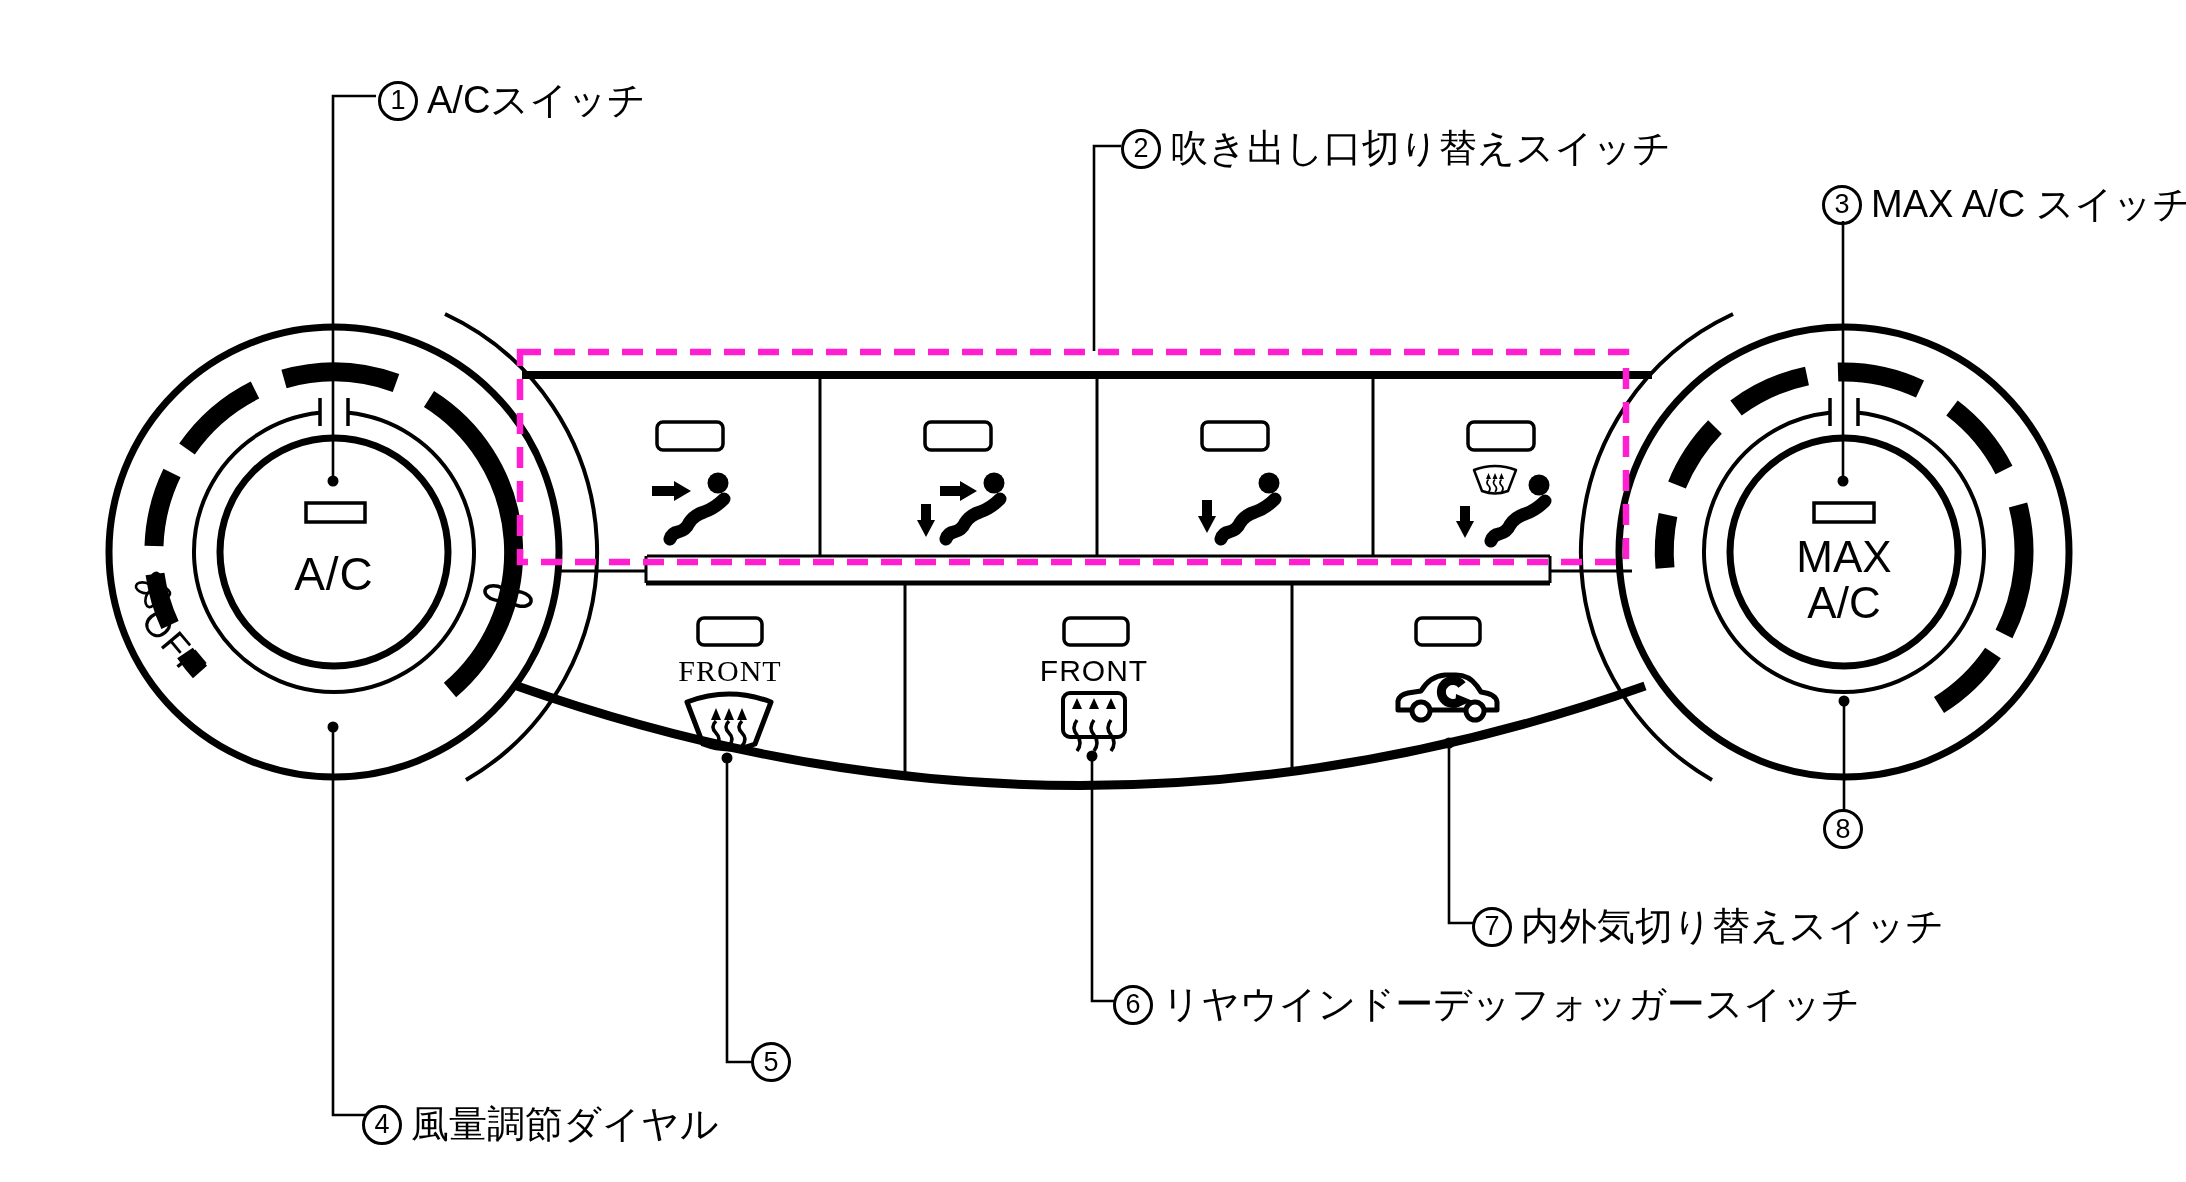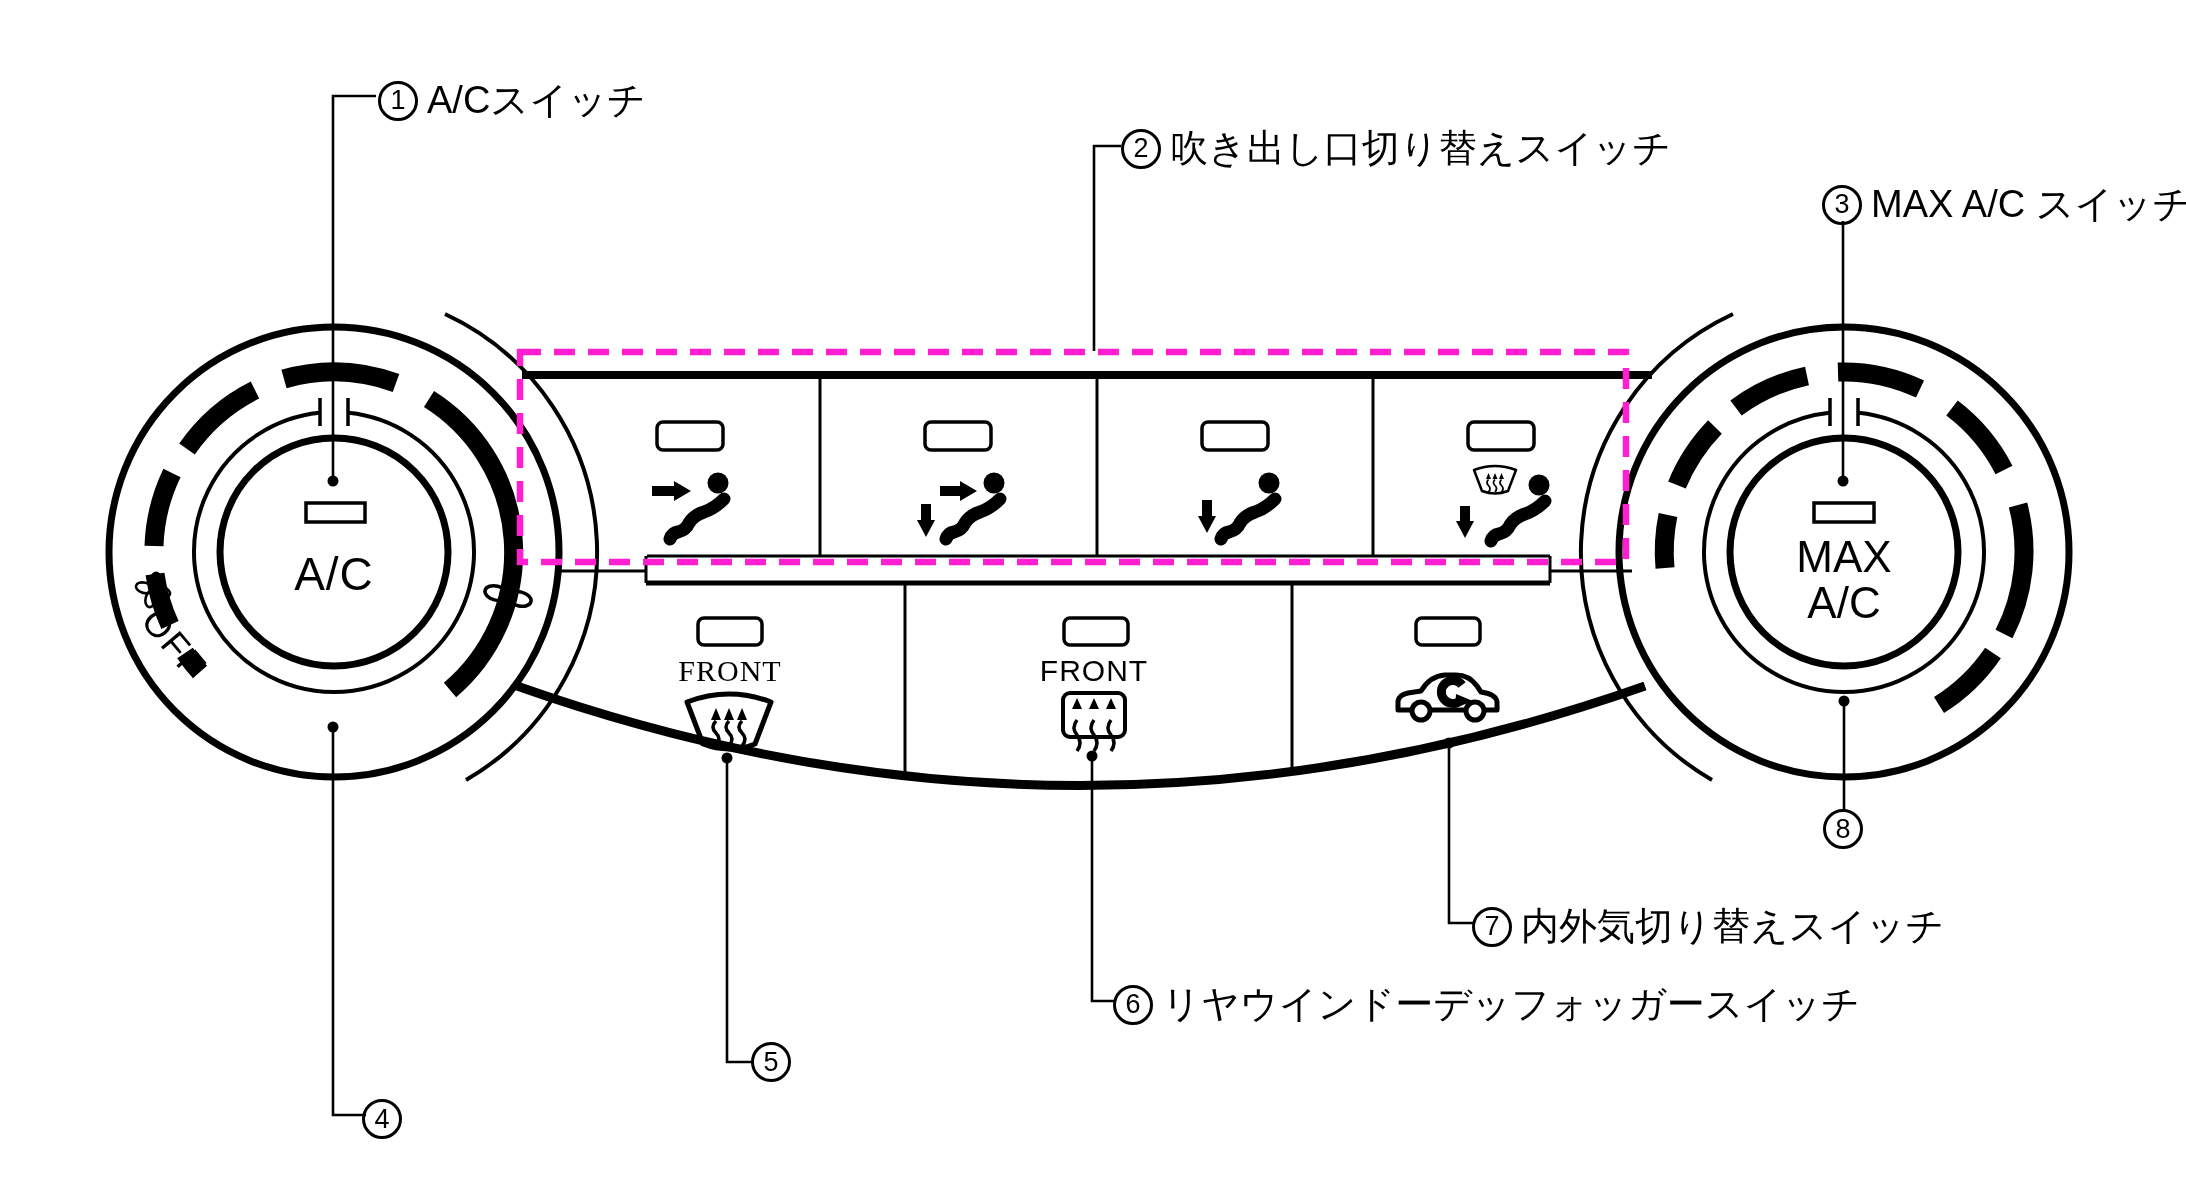--- a/index.html
+++ b/index.html
@@ -212,20 +212,21 @@
 <div class="callout" style="left:1121px;top:123px;">
   <span class="lnum">2</span>
   <span class="ltext">吹き出し口切り替えスイッチ</span>
 </div>
 <div class="callout" style="left:1822px;top:179px;">
   <span class="lnum">3</span>
   <span class="ltext">MAX A/C スイッチ</span>
 </div>
 <div class="callout" style="left:362px;top:1099px;">
   <span class="lnum">4</span>
+  <span class="ltext">風量調節ダイヤル</span>
 </div>
 <div class="callout" style="left:751px;top:1042px;">
   <span class="lnum">5</span>
 </div>
 <div class="callout" style="left:1113px;top:979px;">
   <span class="lnum">6</span>
   <span class="ltext">リヤウインドーデッフォッガースイッチ</span>
 </div>
 <div class="callout" style="left:1472px;top:901px;">
   <span class="lnum">7</span>

